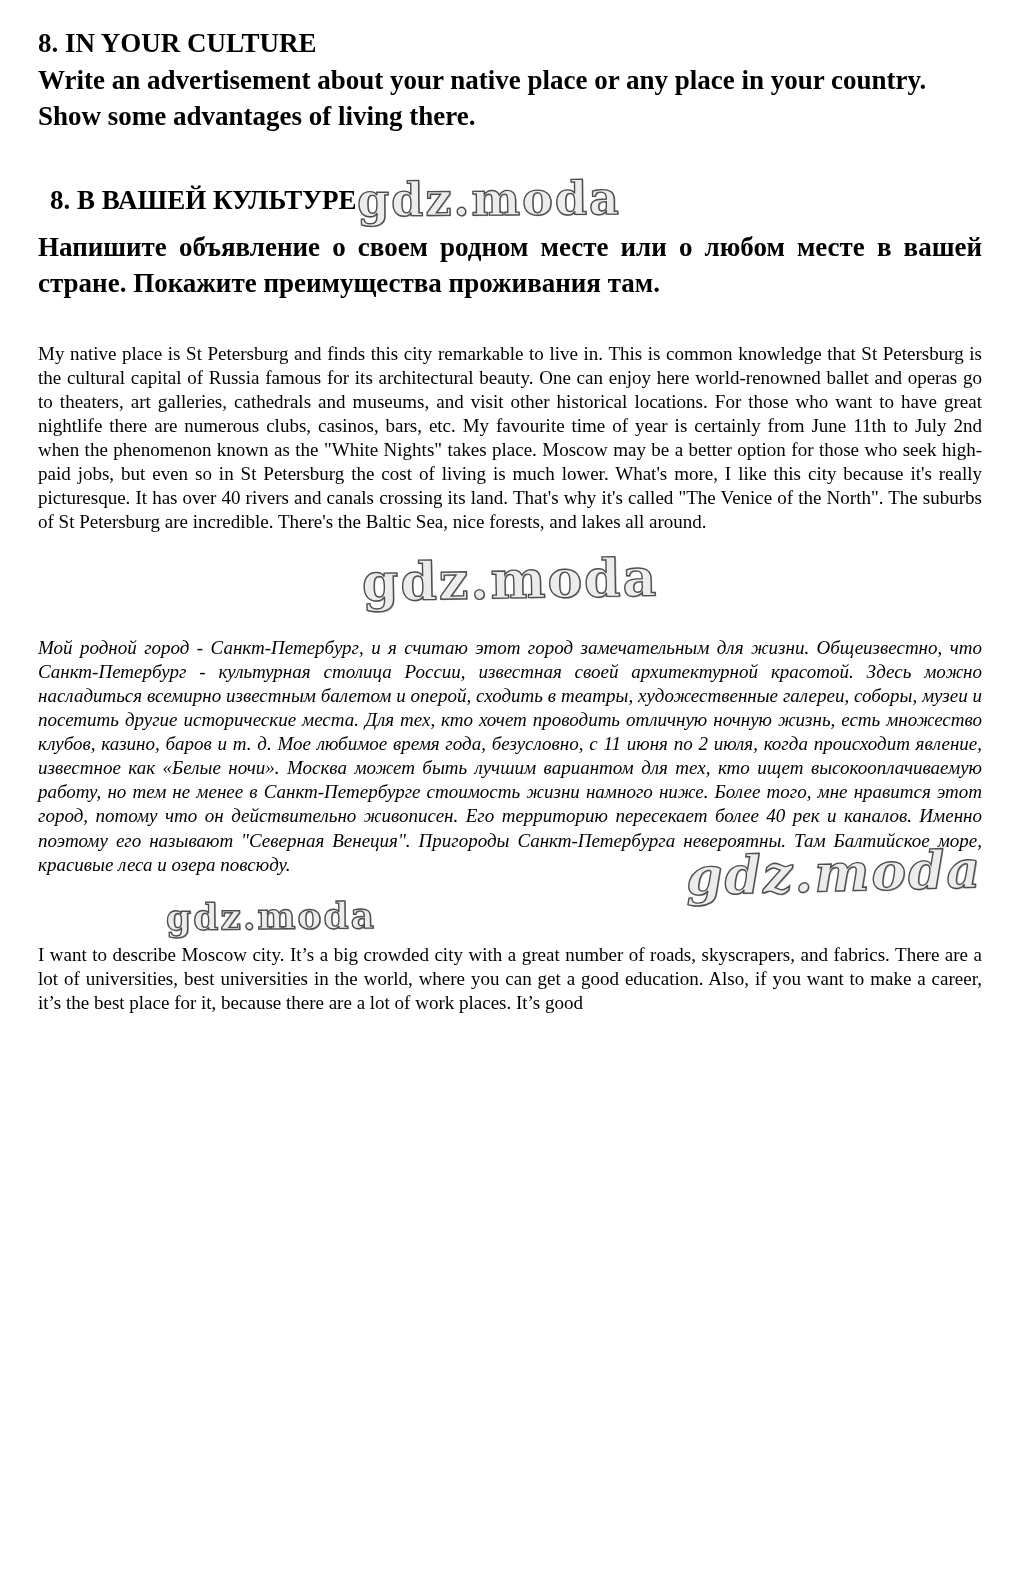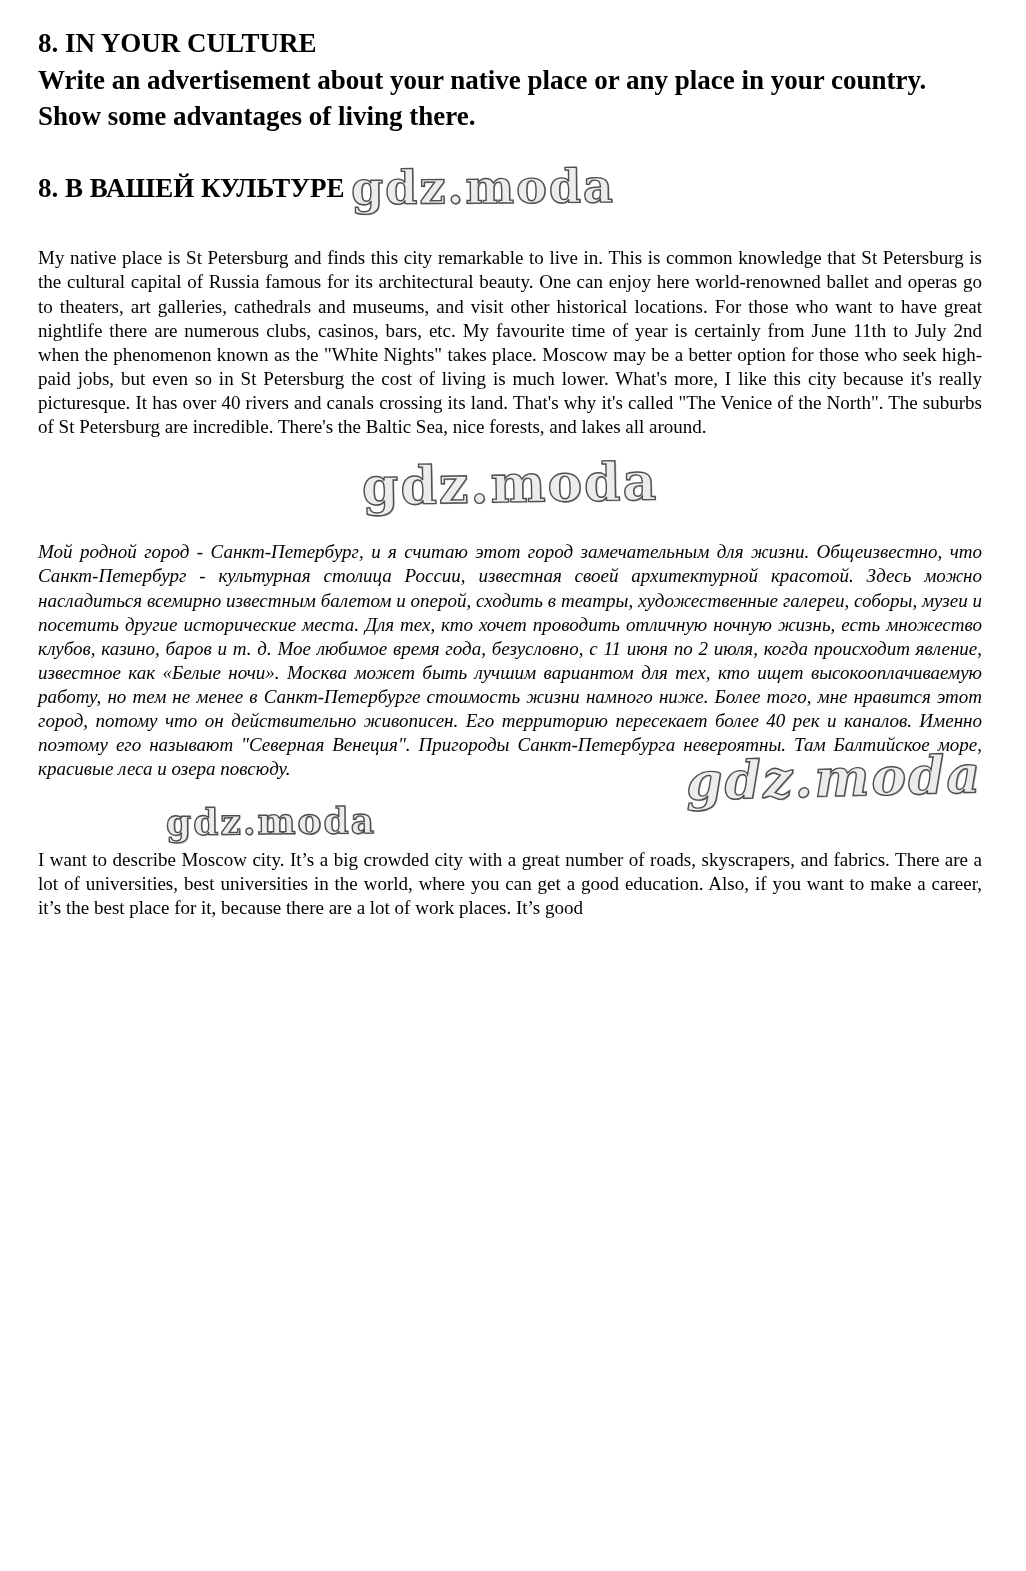--- a/index.html
+++ b/index.html
@@ -33,22 +33,22 @@
     text-align: left;
   }
   .task-body.ru {
     text-align: justify;
   }
   .gap-sm { height: 26px; }
   .gap-md { height: 40px; }
   .heading-row {
     display: flex;
     align-items: flex-end;
-    gap: 6px;
-    margin: 0;
+    gap: 0;
+    margin: 12px;
   }
   .essay {
     font-size: 19px;
     line-height: 1.27;
     text-align: justify;
     margin: 0;
   }
   .essay-wrap {
     position: relative;
     font-style: italic;
@@ -103,20 +103,21 @@
 
   <h1 class="heading">8. IN YOUR CULTURE</h1>
   <p class="task-body">Write an advertisement about your native place or any place in your country. Show some advantages of living there.</p>
 
   <div class="gap-sm"></div>
 
   <div class="heading-row">
     <h2 class="heading" style="margin:0;">8. В ВАШЕЙ КУЛЬТУРЕ</h2>
     <span class="wm wm-inline">gdz.moda</span>
   </div>
+  <p class="task-body ru">Напишите объявление о своем родном месте или о любом месте в вашей стране. Покажите преимущества проживания там.</p>
 
   <div class="gap-md"></div>
 
   <p class="essay">My native place is St Petersburg and finds this city remarkable to live in. This is common knowledge that St Petersburg is the cultural capital of Russia famous for its architectural beauty. One can enjoy here world-renowned ballet and operas go to theaters, art galleries, cathedrals and museums, and visit other historical locations. For those who want to have great nightlife there are numerous clubs, casinos, bars, etc. My favourite time of year is certainly from June 11th to July 2nd when the phenomenon known as the "White Nights" takes place. Moscow may be a better option for those who seek high-paid jobs, but even so in St Petersburg the cost of living is much lower. What's more, I like this city because it's really picturesque. It has over 40 rivers and canals crossing its land. That's why it's called "The Venice of the North". The suburbs of St Petersburg are incredible. There's the Baltic Sea, nice forests, and lakes all around.</p>
 
   <div class="wm-center-row">
     <span class="wm wm-center">gdz.moda</span>
   </div>
 
   <div class="essay-wrap">

